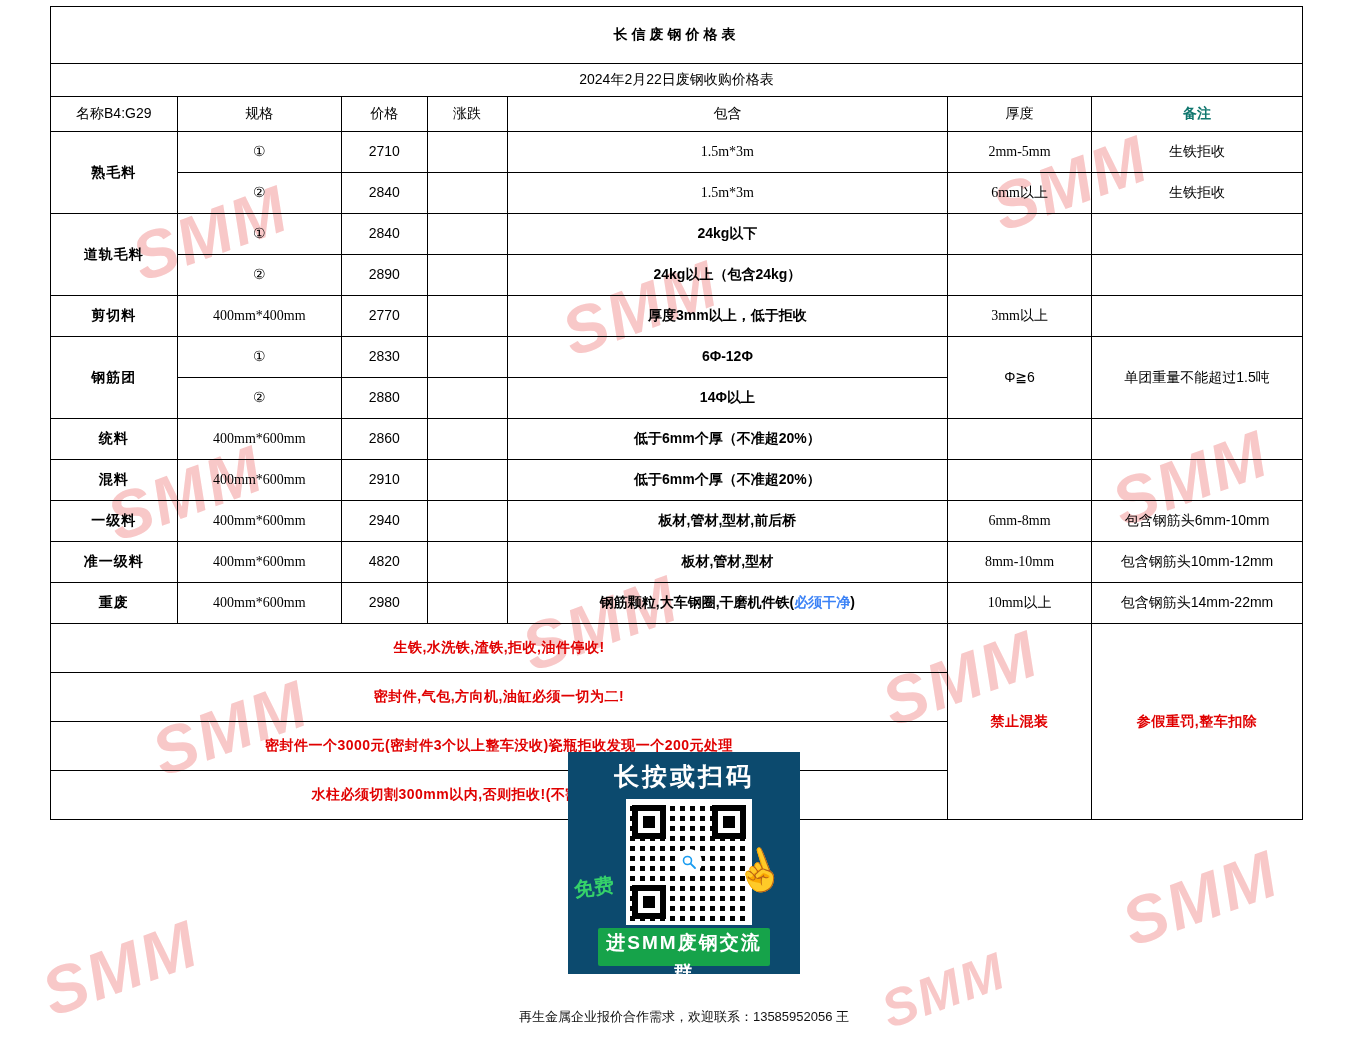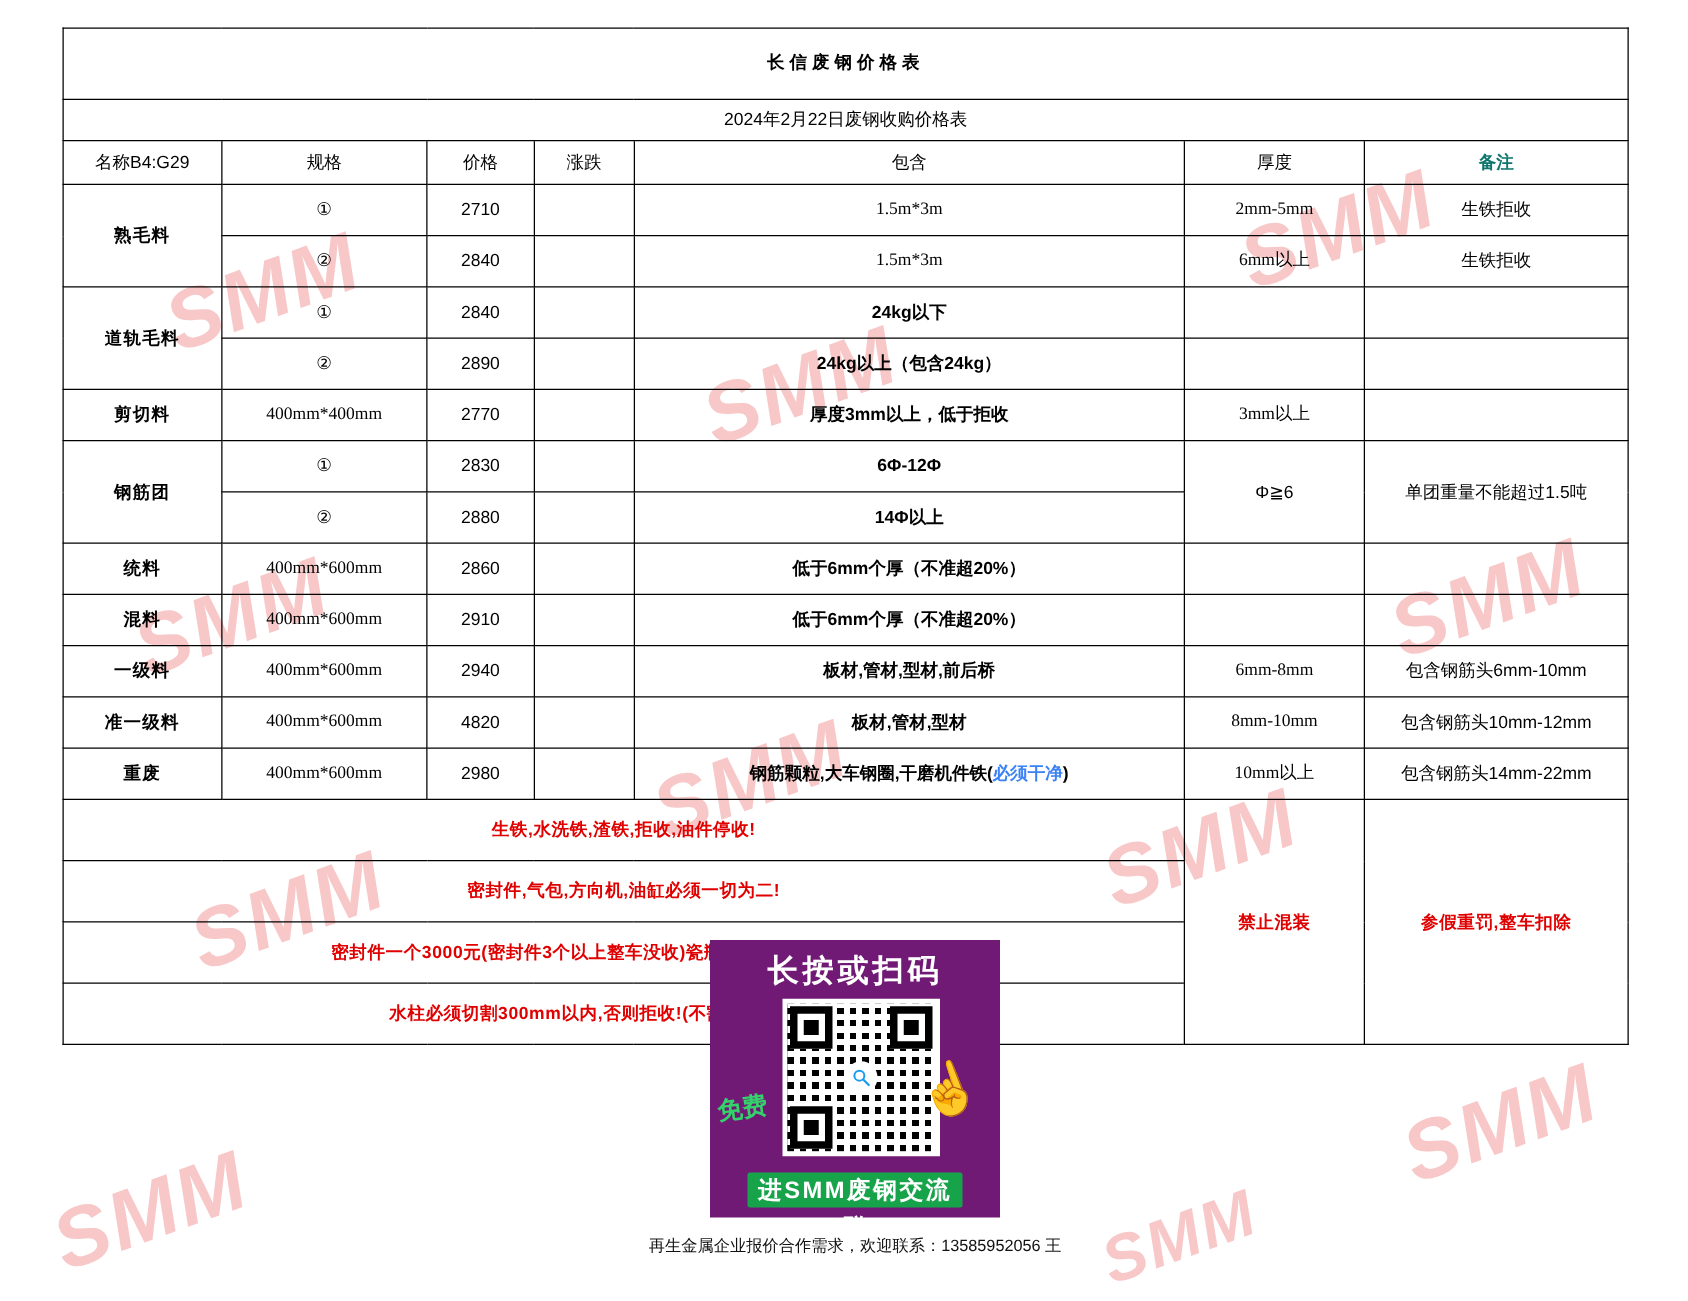--- a/index.html
+++ b/index.html
@@ -33,21 +33,21 @@
     opacity: 0.75;
     letter-spacing: 2px;
     transform: rotate(-20deg);
     white-space: nowrap;
   }
 
   
   .sheet {
     position: absolute;
     left: 50px;
-    top: 22px;
+    top: 6px;
     width: 1253px;
     z-index: 10;
   }
   table.price {
     border-collapse: collapse;
     width: 100%;
     table-layout: fixed;
     background: transparent;
   }
   table.price td {
@@ -110,21 +110,21 @@
     position: absolute;
     left: 568px;
     top: 752px;
     width: 232px;
     z-index: 12;
     text-align: center;
   }
   .qr-card {
     width: 232px;
     height: 222px;
-    background: #701a75;
+    background: #0c4a6e;
     position: relative;
     box-sizing: border-box;
   }
   .qr-head {
     color: #fff;
     font-size: 25px;
     font-weight: bold;
     letter-spacing: 3px;
     padding-top: 8px;
     font-family: "Liberation Sans", sans-serif;
@@ -194,32 +194,32 @@
     top: 96px;
     font-size: 40px;
     color: #f4d6ae;
     transform: rotate(-20deg);
   }
   .qr-foot {
     position: absolute;
     left: 30px;
     bottom: 8px;
     width: 172px;
-    height: 28px;
+    height: 38px;
     background: #16a34a;
     color: #fff;
     font-size: 19px;
     font-weight: bold;
     letter-spacing: 2px;
     line-height: 30px;
     border-radius: 2px;
     text-align: center;
   }
   .contact {
-    margin-top: 0;
+    margin-top: 20px;
     font-size: 13px;
     color: #111;
     white-space: nowrap;
     position: absolute;
     left: 50%;
     top: 236px;
     transform: translateX(-50%);
   }
 </style>
 </head>

